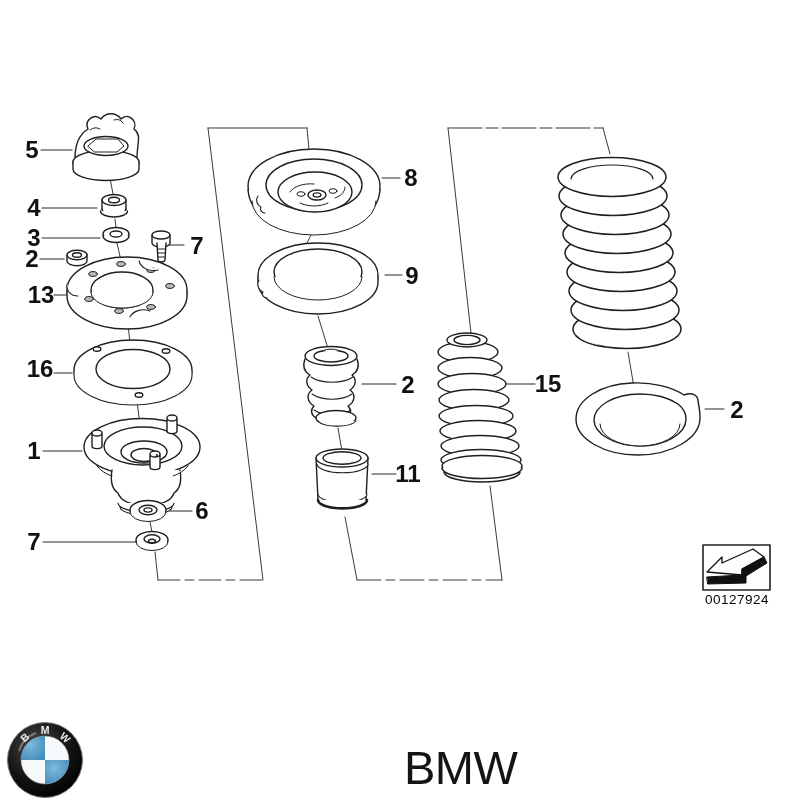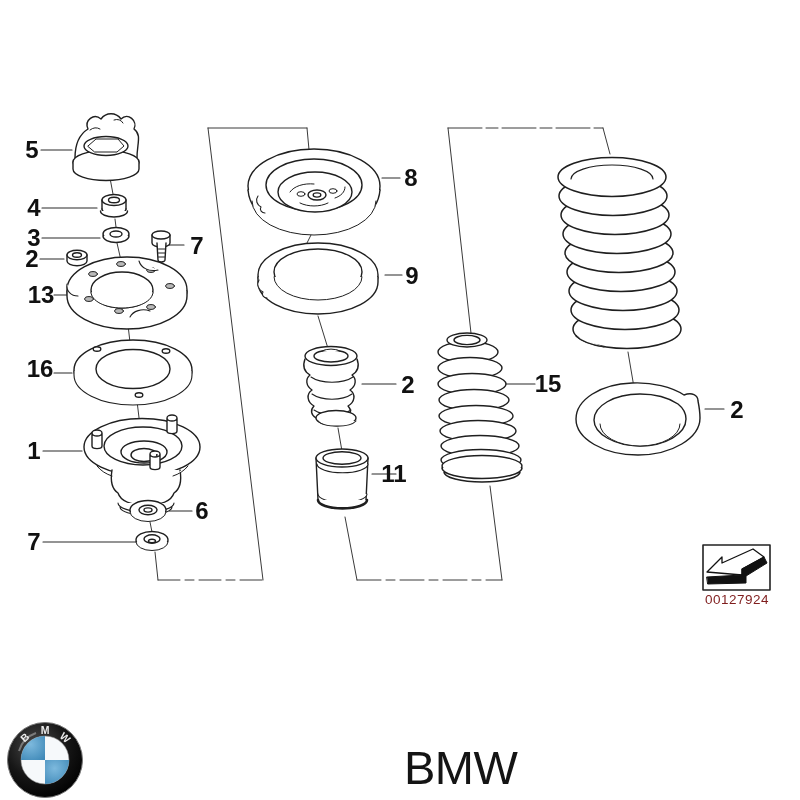--- a/index.html
+++ b/index.html
@@ -1,21 +1,21 @@
 <!DOCTYPE html>
 <html><head>
 <meta charset="utf-8">
 <style>
   html,body{margin:0;padding:0;background:#ffffff;}
   .stage{position:relative;width:800px;height:800px;background:#fff;overflow:hidden;
          font-family:"Liberation Sans",sans-serif;}
   .callout{position:absolute;transform:translate(-50%,-50%);
            font:700 24px "Liberation Sans",sans-serif;color:#111;white-space:nowrap;}
   .stamp-code{position:absolute;transform:translate(-50%,-50%);
-              font:400 13.5px "Liberation Sans",sans-serif;color:#7f1d1d;letter-spacing:.5px;}
+              font:400 13.5px "Liberation Sans",sans-serif;color:#000000;letter-spacing:.5px;}
   .footer-text{position:absolute;left:404px;top:740px;
                font:400 47px "Liberation Sans",sans-serif;color:#141414;letter-spacing:-.5px;}
   svg{position:absolute;left:0;top:0;}
   .art path,.art ellipse,.art rect,.art line,.art circle{vector-effect:non-scaling-stroke;}
 </style>
 </head>
 <body>
 
 <div class="stage">
 
@@ -249,21 +249,21 @@
   <div class="callout" style="left:32px;top:259px">2</div>
   <div class="callout" style="left:197px;top:246px">7</div>
   <div class="callout" style="left:41px;top:295px">13</div>
   <div class="callout" style="left:40px;top:369px">16</div>
   <div class="callout" style="left:34px;top:451px">1</div>
   <div class="callout" style="left:202px;top:511px">6</div>
   <div class="callout" style="left:34px;top:542px">7</div>
   <div class="callout" style="left:411px;top:178px">8</div>
   <div class="callout" style="left:412px;top:276px">9</div>
   <div class="callout" style="left:408px;top:385px">2</div>
-  <div class="callout" style="left:394px;top:474px">11</div>
+  <div class="callout" style="left:408px;top:474px">11</div>
   <div class="callout" style="left:548px;top:384px">15</div>
   <div class="callout" style="left:737px;top:410px">2</div>
 
   <div class="stamp-code" style="left:737px;top:599px">00127924</div>
 
   <svg width="80" height="80" style="left:5px;top:720px" viewBox="0 0 80 80">
     <defs>
       <radialGradient id="ringGrad" cx="38%" cy="32%" r="75%">
         <stop offset="0%" stop-color="#4a4a4a"></stop>
         <stop offset="55%" stop-color="#161616"></stop>

